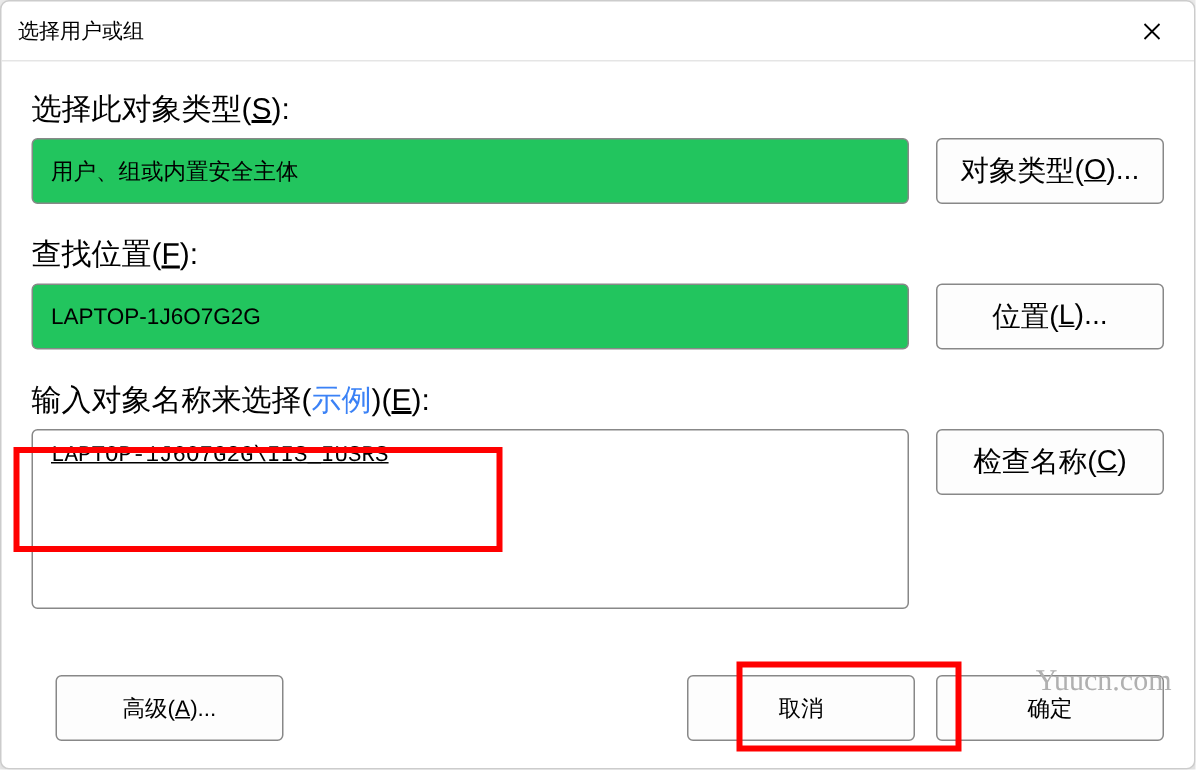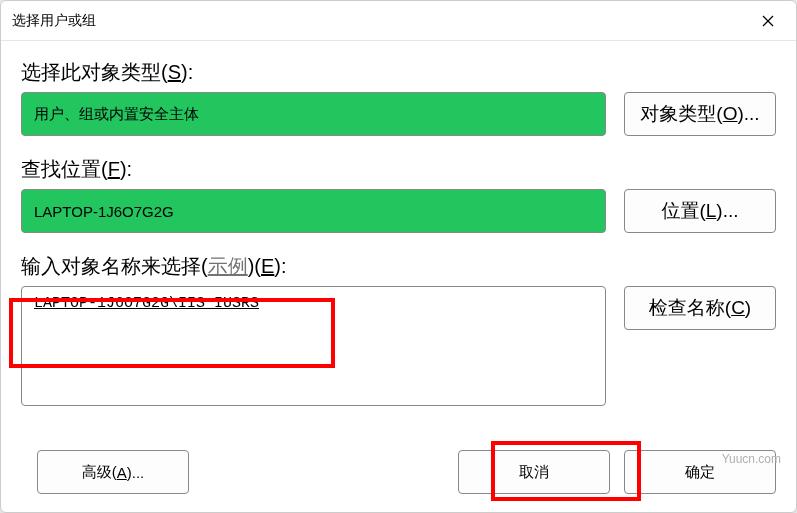--- a/index.html
+++ b/index.html
@@ -88,22 +88,21 @@
       height: 120px;
       border: 1px solid #888;
       border-radius: 4px;
       padding: 8px 12px;
       font-size: 15px;
       font-family: Liberation Mono, monospace;
       resize: none;
       text-decoration: underline;
     }
     .link {
-      color: #737373;
-      text-decoration: underline;
+      color: #3b82f6;
       cursor: pointer;
     }
     .u {
       text-decoration: underline;
     }
     .bottom-row {
       position: absolute;
       bottom: 18px;
       left: 36px;
       right: 20px;
@@ -142,22 +141,22 @@
       left: 490px;
       top: 440px;
       width: 150px;
       height: 60px;
     }
     .watermark {
       position: absolute;
       right: 15px;
       bottom: 46px;
       color: #b0b0b0;
-      font-size: 12px;
-      font-family: Liberation Sans, sans-serif;
+      font-size: 20px;
+      font-family: Liberation Serif, serif;
       pointer-events: none;
       z-index: 10;
     }
   </style>
 </head>
 <body>
 
 <div class="dialog">
 
   <div class="titlebar">

